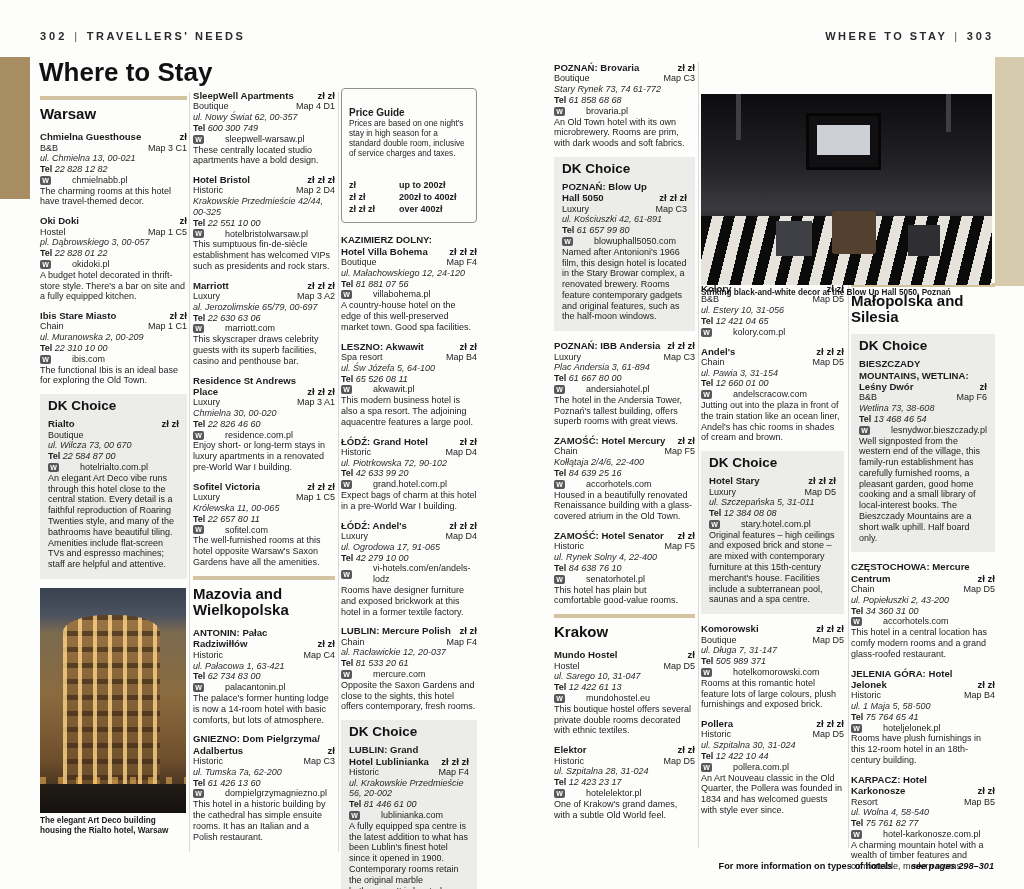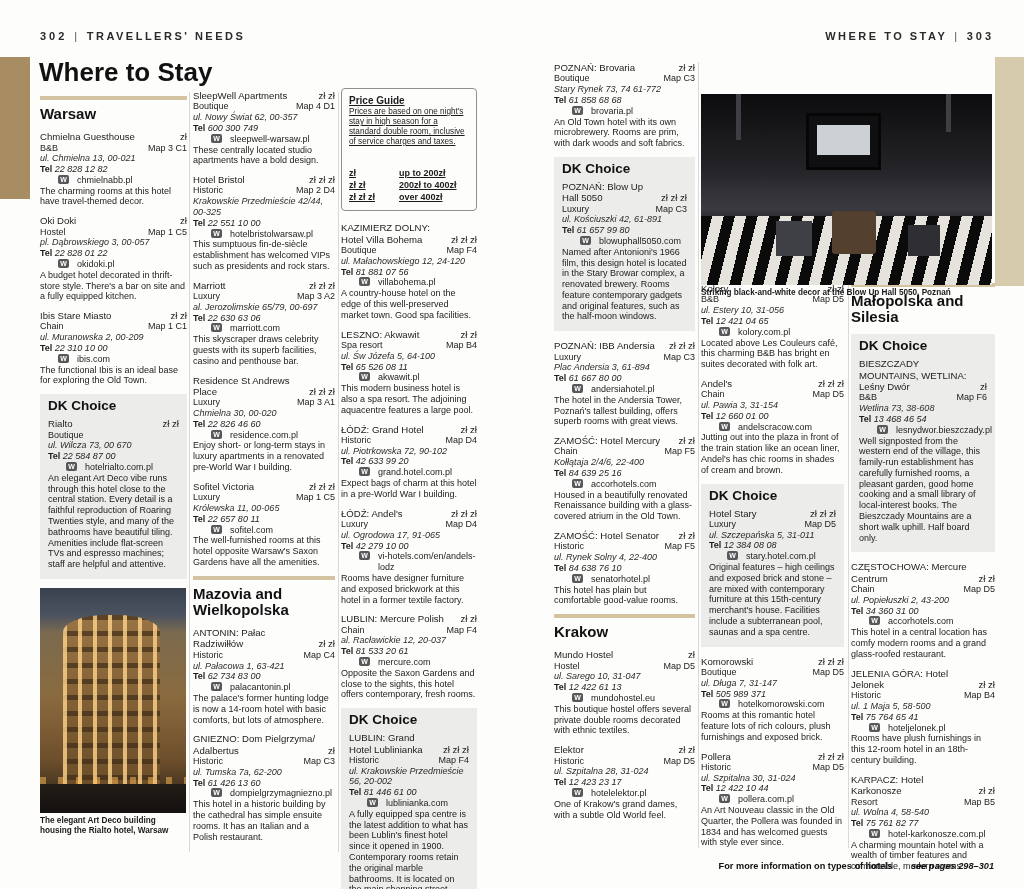--- a/index.html
+++ b/index.html
@@ -35,39 +35,39 @@
   .col6 { left:851px; top:283px; width:144px; }
 
   
   .section { margin-bottom:9px; }
   .section .rule { height:4px; background:#d3c3a0; margin-bottom:6px; }
   .section .s-title { font-size:15px; font-weight:bold; line-height:1.08; color:#111; }
 
   
   .entry { font-size:9px; line-height:1.2; margin-bottom:8px; }
   .e-head { display:flex; justify-content:space-between; align-items:flex-end;
-            font-weight:normal; font-size:9.6px; line-height:1.18; }
+            font-weight:bold; font-size:9.6px; line-height:1.18; }
   .e-name { flex:1 1 auto; }
   .e-price { flex:0 0 auto; margin-left:6px; white-space:nowrap; }
   .e-cat { display:flex; justify-content:space-between; }
   .e-map b { font-weight:normal; }
   .addr { font-style:italic; color:#2b2b2b; }
   .tel .t { font-weight:bold; } .tel .n { font-style:italic; }
-  .web { display:flex; gap:8px;margin-left:18px; }
+  .web { display:flex; align-items:center; gap:21px; }
   .wicon { display:inline-block; flex:none; width:11px; height:9px; background:#58585a; color:#fff;
            font-size:7px; font-weight:bold; text-align:center; line-height:9px; border-radius:2px; }
   .desc { color:#222; }
 
   
   .dkbox { background:#ececea; padding:4px 8px 9px; margin-bottom:9px; }
   .dk-title { font-size:13.5px; font-weight:bold; margin-bottom:5px; color:#111; }
   .dkbox .entry { margin-bottom:0; }
 
   
-  .pg { border:1px solid #8f8f8f; border-radius:4px; padding:6px 7px 7px; margin-bottom:11px;text-decoration:underline; }
+  .pg { border:1px solid #8f8f8f; border-radius:4px; padding:18px 7px 7px; margin-bottom:11px; }
   .pg-title { font-size:10px; font-weight:bold; margin-bottom:1px; }
   .pg-desc { font-size:8.2px; line-height:1.22; margin-bottom:20px; }
   .pg-row { display:flex; font-size:9px; font-weight:bold; line-height:1.35; }
   .pg-sym { width:50px; flex:none; }
 
   
   .caption { font-size:8.2px; font-weight:bold; line-height:1.28; margin-top:3px; color:#1a1a1a; }
 
   
   .photo { margin-top:3px; }
@@ -596,21 +596,20 @@
         <div class="e-cat">
           <span class="cat">B&amp;B</span>
           <span class="e-map"><b>Map</b> D5</span>
         </div>
         <div class="addr">ul. Estery 10, 31-056</div>
         <div class="tel"><span class="t">Tel</span><span class="n"> 12 421 04 65</span></div>
         <div class="web">
           <span class="wicon">W</span>
           <span class="wurl">kolory.com.pl</span>
         </div>
-        <div class="desc">Located above Les Couleurs café, this charming B&amp;B has bright en suites decorated with folk art.</div>
       </div>
       <div class="entry">
         <div class="e-head">
           <span class="e-name">Andel's</span>
           <span class="e-price">zł zł zł</span>
         </div>
         <div class="e-cat">
           <span class="cat">Chain</span>
           <span class="e-map"><b>Map</b> D5</span>
         </div>
@@ -650,21 +649,21 @@
         <div class="e-cat">
           <span class="cat">Boutique</span>
           <span class="e-map"><b>Map</b> D5</span>
         </div>
         <div class="addr">ul. Długa 7, 31-147</div>
         <div class="tel"><span class="t">Tel</span><span class="n"> 505 989 371</span></div>
         <div class="web">
           <span class="wicon">W</span>
           <span class="wurl">hotelkomorowski.com</span>
         </div>
-        <div class="desc">Rooms at this romantic hotel feature lots of rich colours, plush furnishings and exposed brick.</div>
+        <div class="desc">Rooms at this romantic hotel feature lots of large colours, plush furnishings and exposed brick.</div>
       </div>
       <div class="entry">
         <div class="e-head">
           <span class="e-name">Pollera</span>
           <span class="e-price">zł zł zł</span>
         </div>
         <div class="e-cat">
           <span class="cat">Historic</span>
           <span class="e-map"><b>Map</b> D5</span>
         </div>

